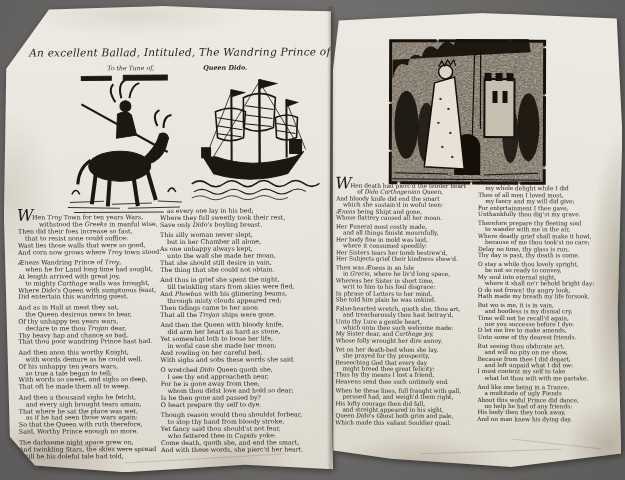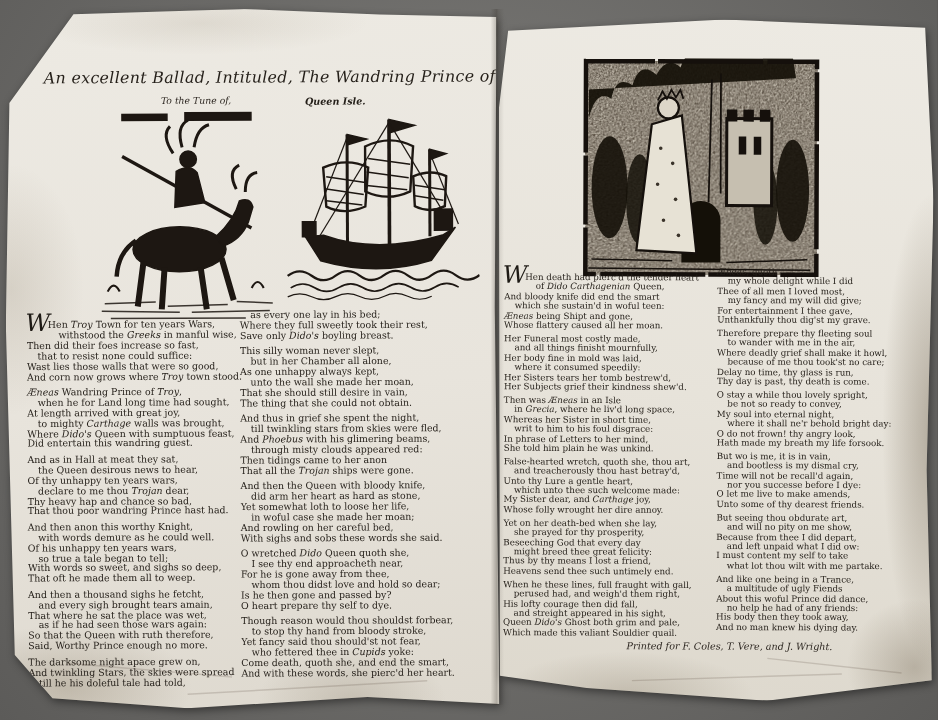--- a/index.html
+++ b/index.html
@@ -52,21 +52,21 @@
 </head>
 <body>
 
 <div class="stage">
 
   <div class="page-wrap left-wrap">
     <div class="page left-page">
 
       <div class="ballad-title">An excellent Ballad, Intituled, The Wandring Prince of Troy.</div>
       <span class="tune-label">To the Tune of,</span>
-      <span class="tune-name">Queen Isle.</span>
+      <span class="tune-name">Queen Dido.</span>
 
       <svg class="woodcut" style="left:60px;top:68px;" width="122" height="140" viewBox="0 0 122 140">
         <g fill="#1d1712" stroke="#1d1712">
           <rect x="18" y="2" width="30" height="4"></rect>
           <rect x="60" y="1" width="44" height="5"></rect>
 
           <line x1="18" y1="30" x2="104" y2="78" stroke-width="2.2"></line>
 
           <circle cx="62" cy="32" r="5.5"></circle>
           <path d="M54,40 q9,-5 14,1 l5,20 -20,3 z"></path>
@@ -386,21 +386,20 @@
           <div class="stanza">
             <div class="vline">And like one being in a Trance,</div>
             <div class="vline ind">a multitude of ugly Fiends</div>
             <div class="vline">About this woful Prince did dance,</div>
             <div class="vline ind">no help he had of any friends:</div>
             <div class="vline">His body then they took away,</div>
             <div class="vline">And no man knew his dying day.</div>
           </div>
         </div>
 
-      <div class="imprint">Printed for F. Coles, T. Vere, and J. Wright.</div>
 
       <div class="crease c3"></div>
       <div class="crease c4"></div>
     </div>
   </div>
 
   <div class="fold"></div>
 </div>
 
 </body></html>

